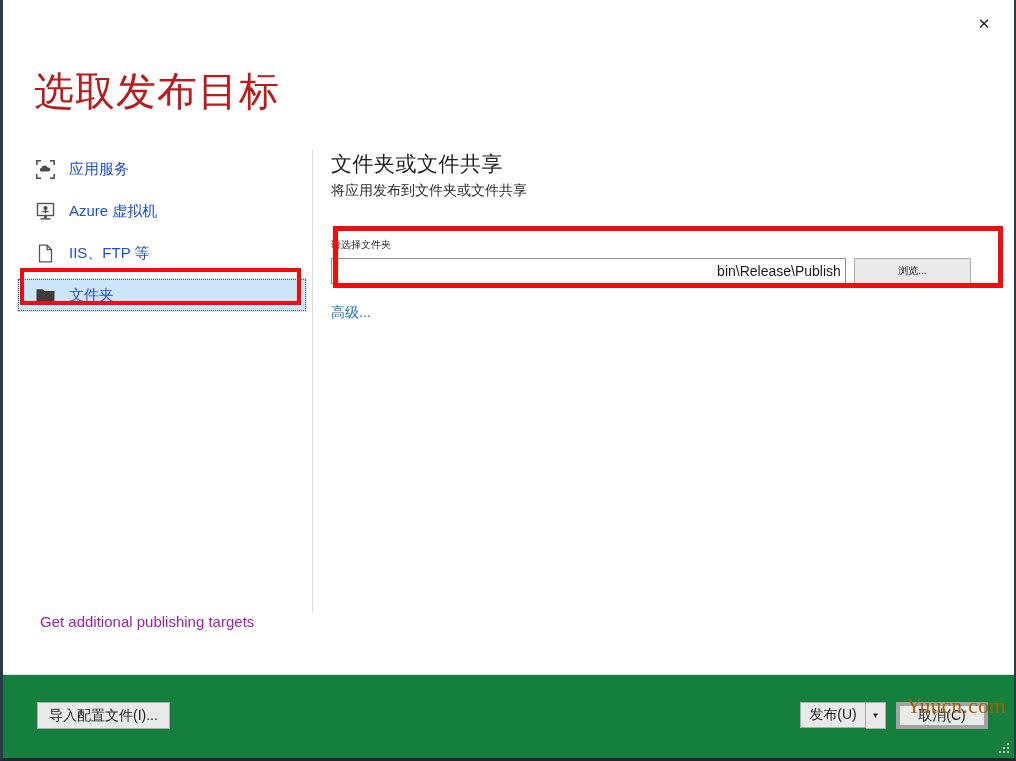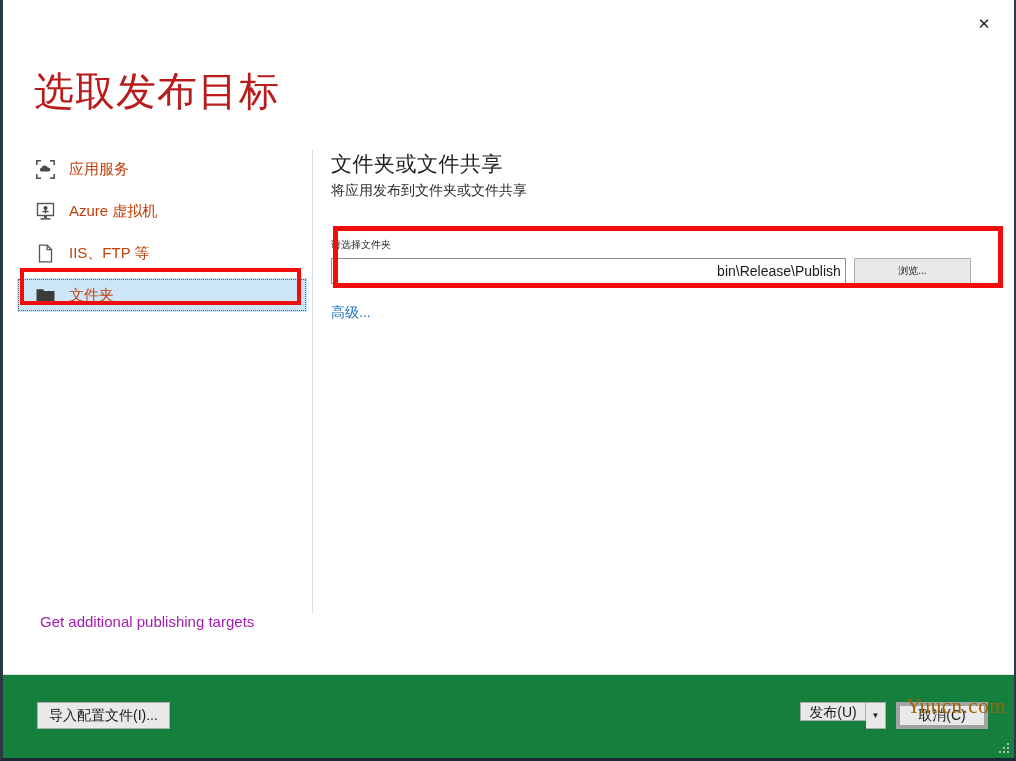--- a/index.html
+++ b/index.html
@@ -82,21 +82,21 @@
     width: 20px;
     height: 20px;
     margin-right: 14px;
     flex: 0 0 20px;
     display: flex;
     align-items: center;
     justify-content: center;
   }
   .side-item .lbl {
     font-size: 15px;
-    color: #c2410c;
+    color: #1d4ed8;
     white-space: nowrap;
   }
   .side-item.selected {
     background: #cde6f7;
     outline: 1px dotted #5a5a5a;
     outline-offset: -2px;
   }
 
   
   #sel-highlight {
@@ -235,21 +235,21 @@
   .footer-right {
     position: absolute;
     right: 26px;
     top: 27px;
     display: flex;
     align-items: stretch;
   }
   .split-group { display: flex; align-items: stretch; }
   #publish-btn {
     width: 66px;
-    height: 19px;
+    height: 26px;
     box-sizing: border-box;
     border: 1px solid #adadad;
     background: #e9e9e9;
     font-family: "Liberation Sans", sans-serif;
     font-size: 14px;
     color: #1a1a1a;
     cursor: pointer;
     white-space: nowrap;
   }
   #publish-dropdown {

